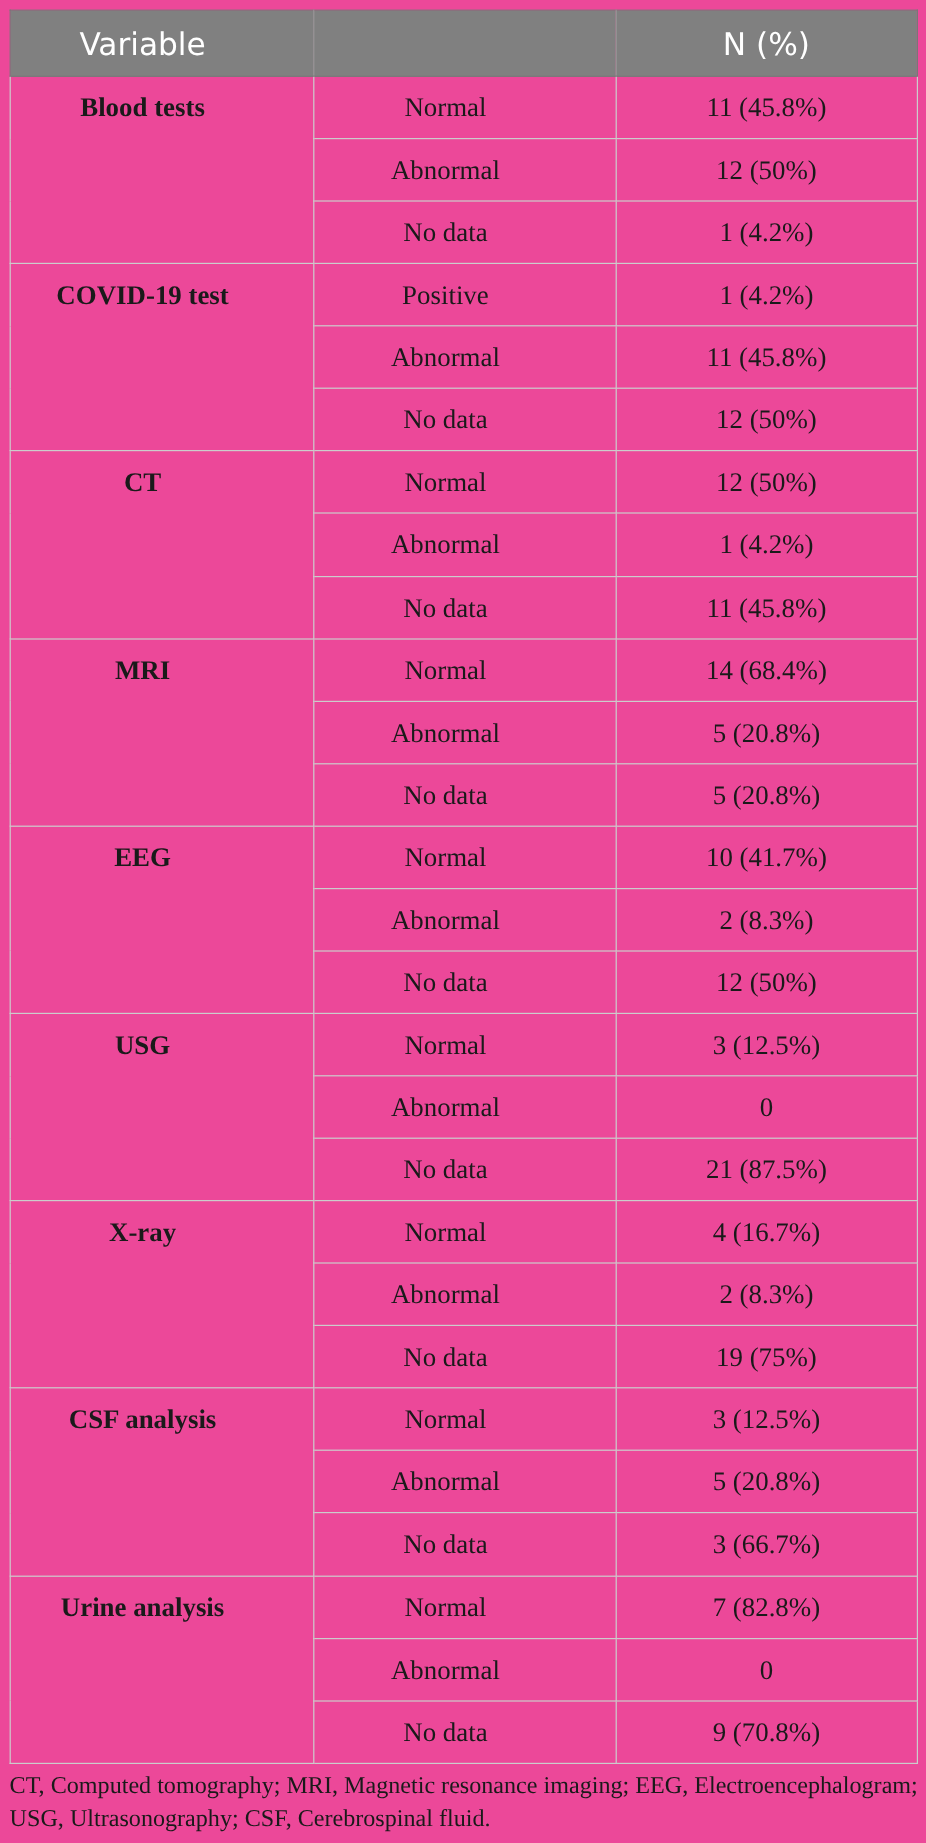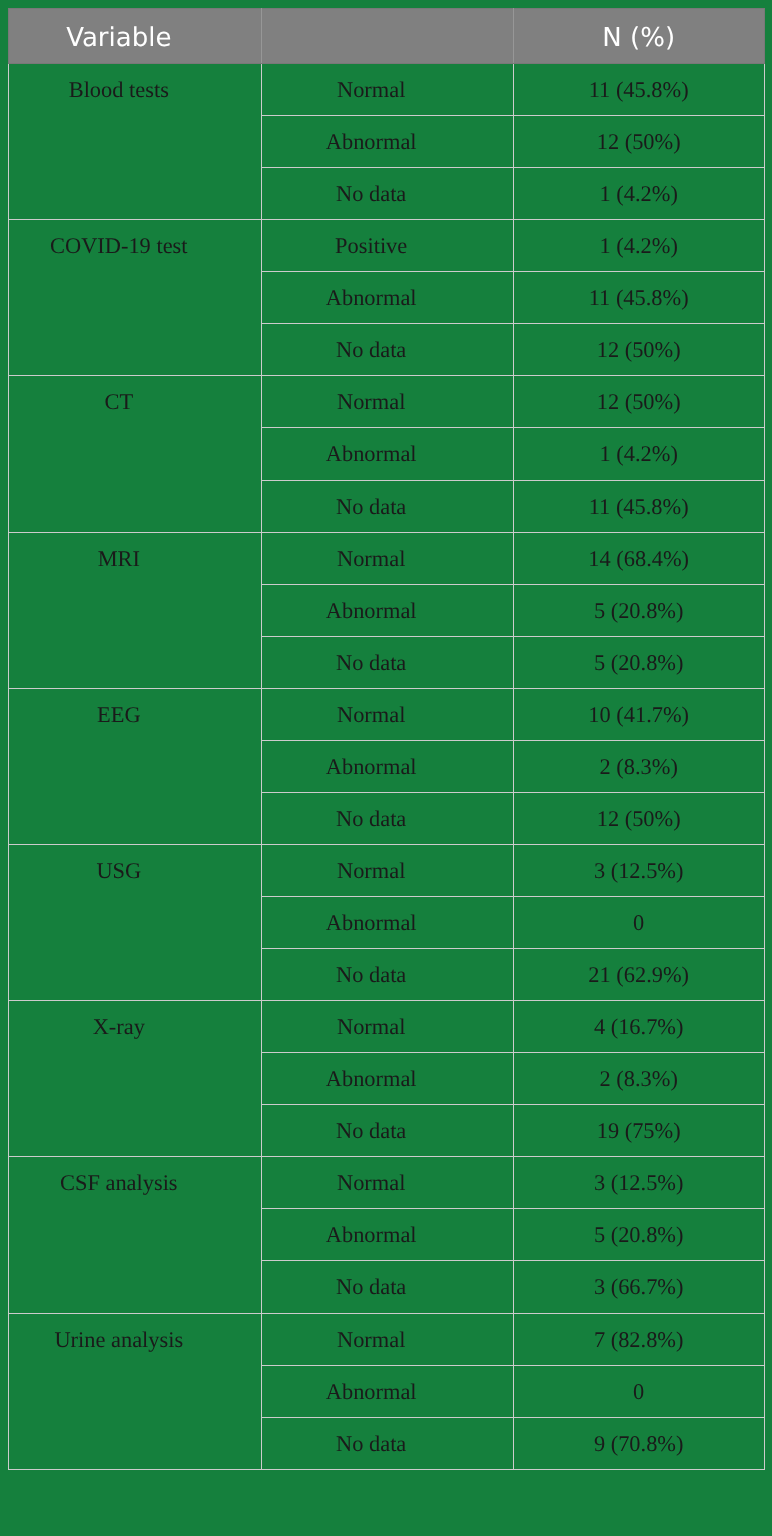--- a/index.html
+++ b/index.html
@@ -1,37 +1,37 @@
 <!DOCTYPE html>
 <html><head>
 <meta charset="utf-8">
 <title>Table</title>
 <style>
   html, body { margin:0; padding:0; background:#ffffff; }
   * { -webkit-font-smoothing:antialiased; text-rendering:geometricPrecision; }
   body { width:772px; height:1536px; overflow:hidden; font-family:"Liberation Serif", serif; }
-  #page { position:relative; width:772px; height:1536px; background:#15803d; }
+  #page { position:relative; width:772px; height:1536px; background:#ec4899; }
   table.tbl { position:absolute; left:8px; top:8px; width:756px;
               border-collapse:collapse; table-layout:fixed; }
   table.tbl col.c1 { width:252.6px; }
   table.tbl col.c2 { width:252.2px; }
   table.tbl col.c3 { width:250.8px; }
   thead th { background:#808080; color:#fff; font-family:"DejaVu Sans", sans-serif;
              font-weight:400; font-size:26px; text-align:center; height:54px; padding:0;
              line-height:54px; vertical-align:middle;
              border-top:1.5px solid #787878; border-bottom:1.5px solid #787878;
              border-left:1px solid #979797; border-right:1px solid #979797; }
   thead th span { display:block; line-height:1; position:relative; top:1.8px; }
   thead th:first-child { border-left-color:#787878; }
   thead th:last-child { border-right-color:#787878; }
   thead th.h1, thead th.h2 { padding-right:32px; }
   tbody td { border:1.5px solid #cccccc; height:51.06px; padding:0; text-align:center;
              font-size:22.4px; color:#1a1a1a; line-height:51.06px; }
   tbody td.c-1, tbody td.c-2 { padding-right:32px; }
-  tbody td.grp { font-weight:normal; vertical-align:top; }
+  tbody td.grp { font-weight:bold; vertical-align:top; }
   .note { position:absolute; left:8px; top:1474.1px; width:764px;
           font-size:20.1px; line-height:28px; color:#1a1a1a; }
   .note > div { white-space:nowrap; }
 </style>
 </head>
 <body>
 
 <div id="page">
   <table class="tbl">
     <colgroup>
@@ -122,21 +122,21 @@
           <td class="grp c-1" rowspan="3">USG</td>
           <td class="c-2">Normal</td>
           <td class="c-3">3 (12.5%)</td>
         </tr>
         <tr>
           <td class="c-2">Abnormal</td>
           <td class="c-3">0</td>
         </tr>
         <tr>
           <td class="c-2">No data</td>
-          <td class="c-3">21 (62.9%)</td>
+          <td class="c-3">21 (87.5%)</td>
         </tr>
         <tr>
           <td class="grp c-1" rowspan="3">X-ray</td>
           <td class="c-2">Normal</td>
           <td class="c-3">4 (16.7%)</td>
         </tr>
         <tr>
           <td class="c-2">Abnormal</td>
           <td class="c-3">2 (8.3%)</td>
         </tr>
@@ -165,13 +165,17 @@
         <tr>
           <td class="c-2">Abnormal</td>
           <td class="c-3">0</td>
         </tr>
         <tr>
           <td class="c-2">No data</td>
           <td class="c-3">9 (70.8%)</td>
         </tr>
       </tbody>
   </table>
+  <div class="note">
+    <div>CT, Computed tomography; MRI, Magnetic resonance imaging; EEG, Electroencephalogram;</div>
+    <div>USG, Ultrasonography; CSF, Cerebrospinal fluid.</div>
+  </div>
 </div>
 
 </body></html>

